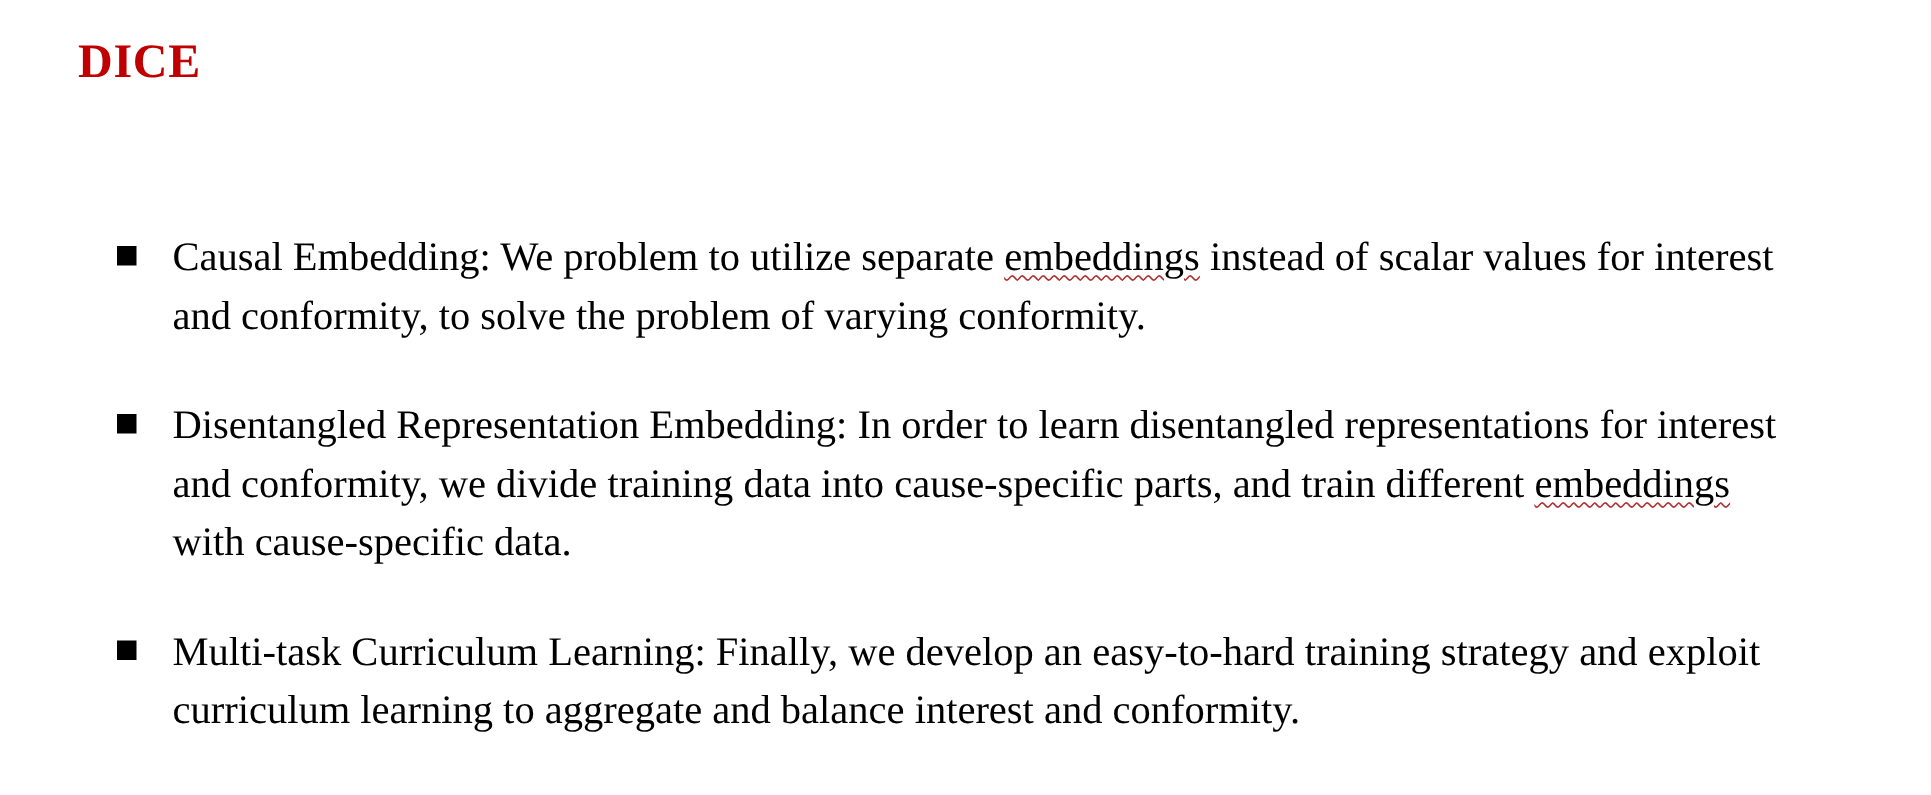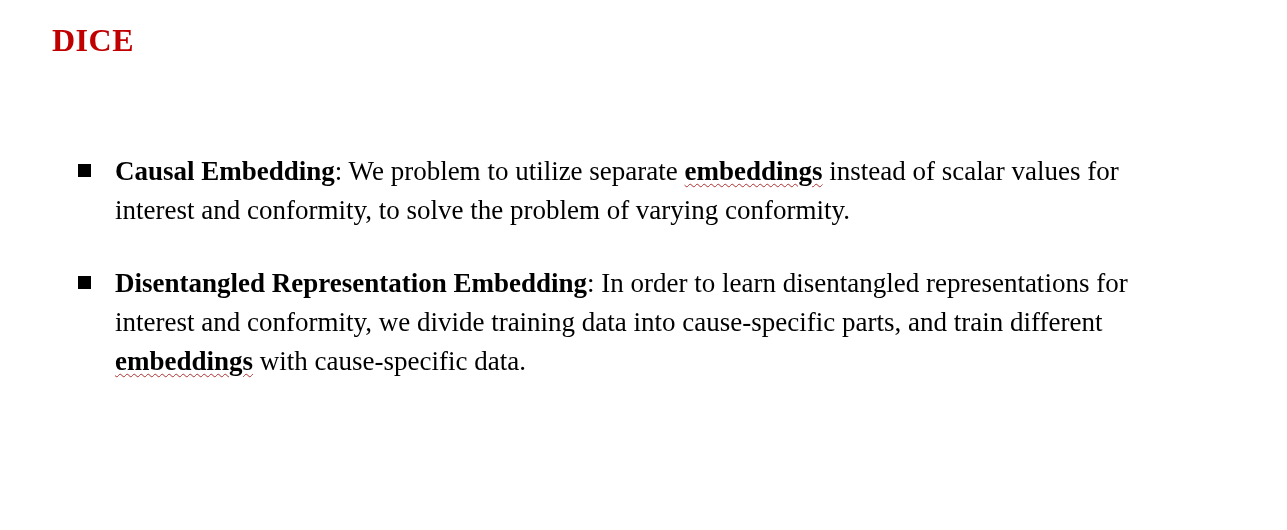--- a/index.html
+++ b/index.html
@@ -49,29 +49,28 @@
     margin-right: 24px;
   }
   .bullet-text {
     flex: 1 1 auto;
     font-family: "Liberation Serif", serif;
     font-size: 27px;
     line-height: 39px;
     color: #000000;
   }
   .bullet-text .lead {
-    font-weight: bold;
+    font-weight: normal;
   }
   .squiggly {
     text-decoration: underline;
     text-decoration-style: wavy;
     text-decoration-color: #b03030;
     text-decoration-thickness: 1px;
     text-underline-offset: 3px;
-    font-weight: bold;
   }
 </style>
 </head>
 <body>
 
 <div class="slide">
 
   <div class="slide-title" style="color: rgb(192, 0, 0);">DICE</div>
 
   <div class="bullet-list">
@@ -83,15 +82,21 @@
       </div>
     </div>
 
     <div class="bullet-item">
       <span class="bullet-marker"></span>
       <div class="bullet-text">
         <span class="lead">Disentangled Representation Embedding</span><span>: In order to learn disentangled representations for interest and conformity, we divide training data into cause-specific parts, and train different </span><span class="squiggly">embeddings</span><span> with cause-specific data.</span>
       </div>
     </div>
 
+    <div class="bullet-item">
+      <span class="bullet-marker"></span>
+      <div class="bullet-text">
+        <span class="lead">Multi-task Curriculum Learning</span><span>: Finally, we develop an easy-to-hard training strategy and exploit curriculum learning to aggregate and balance interest and conformity.</span><span class="squiggly"></span><span></span>
+      </div>
+    </div>
 
   </div>
 </div>
 
 </body></html>

